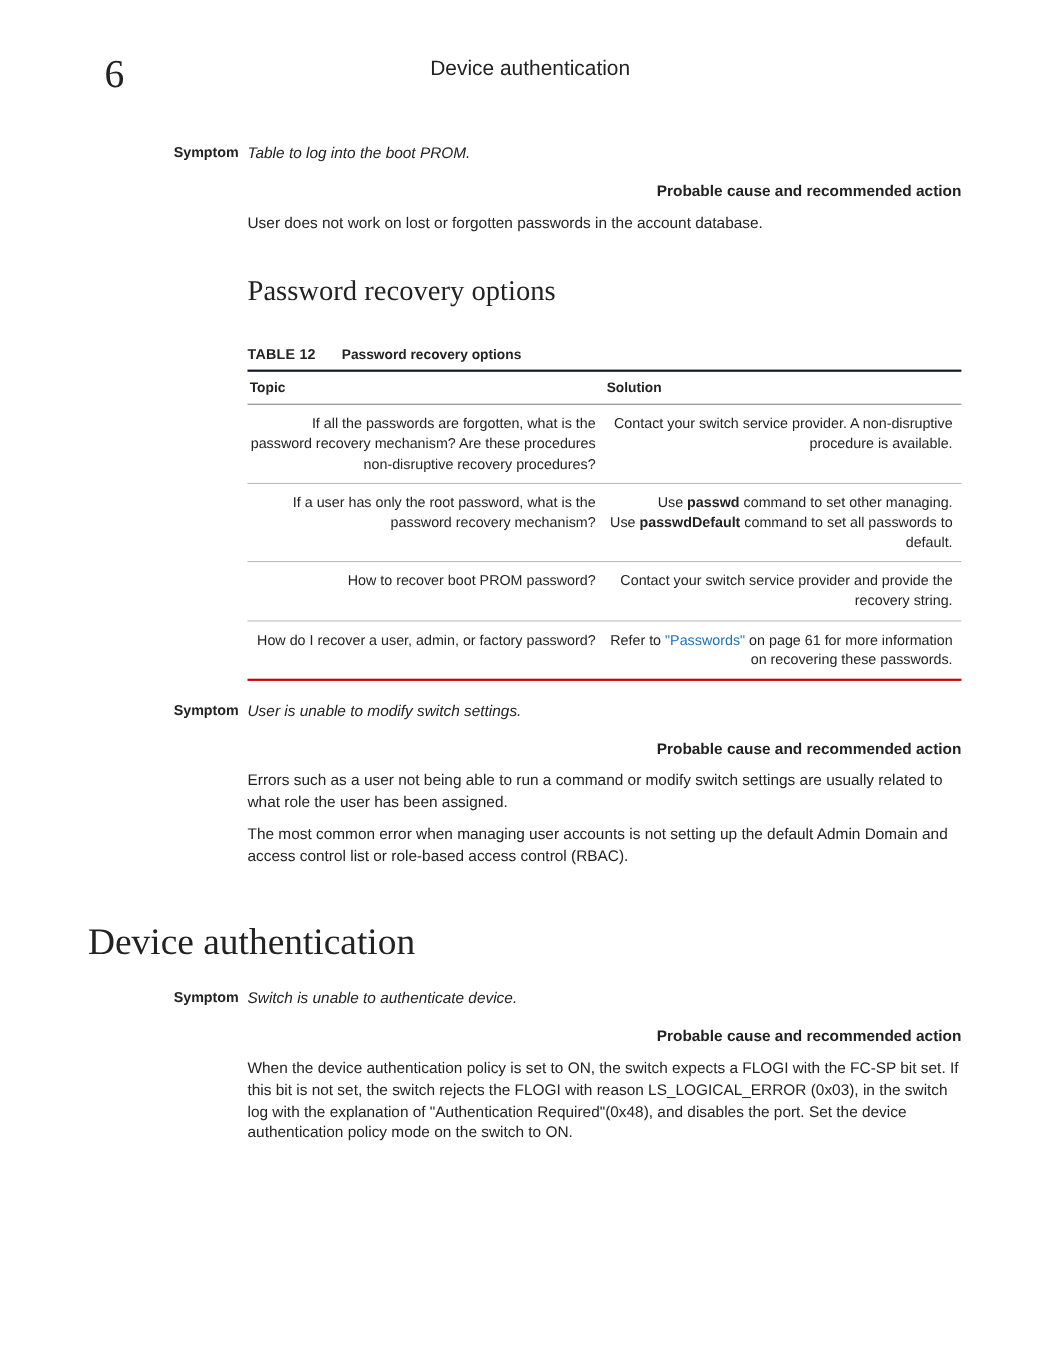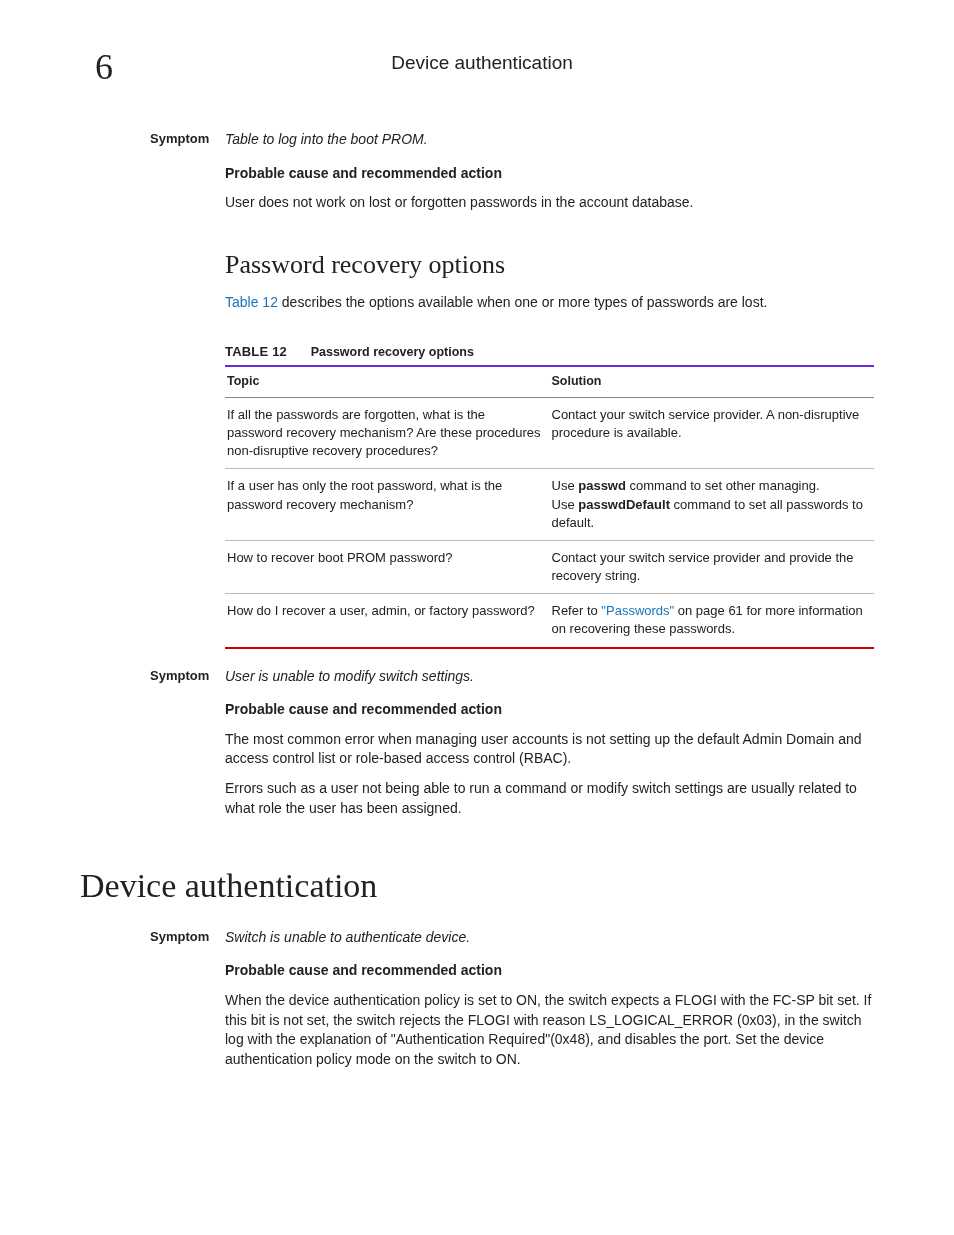--- a/index.html
+++ b/index.html
@@ -18,45 +18,45 @@
     font-family: Georgia, 'Times New Roman', serif;
     font-size: 36px; font-weight: 400;
   }
   .running-title {
     position: absolute; left: 0; right: 0; top: 0;
     text-align: center;
     font-size: 19px;
   }
   .content-block { margin-left: 145px; margin-right: 10px; }
   .symptom-row { display: flex; margin-top: 18px; }
-  .symptom-label { font-weight: bold; font-size: 13px; width: 145px; flex-shrink: 0; padding-left: 70px; box-sizing: border-box; }
+  .symptom-label { font-weight: bold; font-size: 13px; width: 145px; flex-shrink: 0; padding-left: 70px; box-sizing: border-box; text-align: center; }
   .symptom-text { font-style: italic; flex: 1; margin-right: 10px; }
-  .subhead { font-weight: bold; font-size: 14px; margin-top: 14px; }
+  .subhead { font-weight: bold; font-size: 14px; margin-top: 14px; text-align: right; }
   .para { margin-top: 10px; }
   h2.section {
     font-family: Georgia, 'Times New Roman', serif;
     font-weight: 400; font-size: 26px;
     margin: 34px 0 6px 145px;
   }
   h1.major {
     font-family: Georgia, 'Times New Roman', serif;
     font-weight: 400; font-size: 34px;
     margin: 44px 0 10px 0;
   }
   .link { color: #1a73b8; }
   .table-caption { margin-top: 30px; font-size: 13px; }
   .table-caption .tlabel { font-family: Arial; font-weight: bold; letter-spacing: 0.2px; }
   .table-caption .ttitle { font-family: Arial; font-weight: bold; font-size: 12.5px; margin-left: 20px; }
   table.data {
     width: 100%; border-collapse: collapse; margin-top: 4px;
-    border-top: 2px solid #6d28d9; border-bottom: 2px solid #c00;
+    border-top: 2px solid #0f172a; border-bottom: 2px solid #c00;
     font-size: 13px;
   }
   table.data th { text-align: left; font-weight: bold; padding: 6px 8px 6px 2px; border-bottom: 1px solid #888; font-size: 12.5px; }
-  table.data td { padding: 8px 8px 8px 2px; border-bottom: 1px solid #bbb; vertical-align: top; width: 50%; }
+  table.data td { padding: 8px 8px 8px 2px; border-bottom: 1px solid #bbb; vertical-align: top; width: 50%; text-align: right; }
   table.data tr:last-child td { border-bottom: none; margin-left: 44px; }
   .cmd { font-weight: bold; }
 </style>
 </head>
 <body>
 
 <div class="header-row">
   <div class="chapter-num">6</div>
   <div class="running-title">Device authentication</div>
 </div>
@@ -65,23 +65,20 @@
   <div class="symptom-label">Symptom</div>
   <div class="symptom-text">Table to log into the boot PROM.</div>
 </div>
 <div class="content-block">
   <div class="subhead">Probable cause and recommended action</div>
   <div class="para">User does not work on lost or forgotten passwords in the account database.</div>
 </div>
 
 <h2 class="section">Password recovery options</h2>
 <div class="content-block">
-  <div class="para">
-    <span class="link">Table 12</span><span> describes the options available when one or more types of passwords are lost.</span>
-  </div>
 
   <div class="table-caption">
     <span class="tlabel">TABLE 12</span>
     <span class="ttitle">Password recovery options</span>
   </div>
 
   <table class="data">
     <thead>
       <tr>
         <th>Topic</th>
@@ -117,22 +114,22 @@
     </tbody>
   </table>
 </div>
 
 <div class="symptom-row">
   <div class="symptom-label">Symptom</div>
   <div class="symptom-text">User is unable to modify switch settings.</div>
 </div>
 <div class="content-block">
   <div class="subhead">Probable cause and recommended action</div>
+  <div class="para">Errors such as a user not being able to run a command or modify switch settings are usually related to what role the user has been assigned.</div>
   <div class="para">The most common error when managing user accounts is not setting up the default Admin Domain and access control list or role-based access control (RBAC).</div>
-  <div class="para">Errors such as a user not being able to run a command or modify switch settings are usually related to what role the user has been assigned.</div>
 </div>
 
 <h1 class="major">Device authentication</h1>
 
 <div class="symptom-row">
   <div class="symptom-label">Symptom</div>
   <div class="symptom-text">Switch is unable to authenticate device.</div>
 </div>
 <div class="content-block">
   <div class="subhead">Probable cause and recommended action</div>

